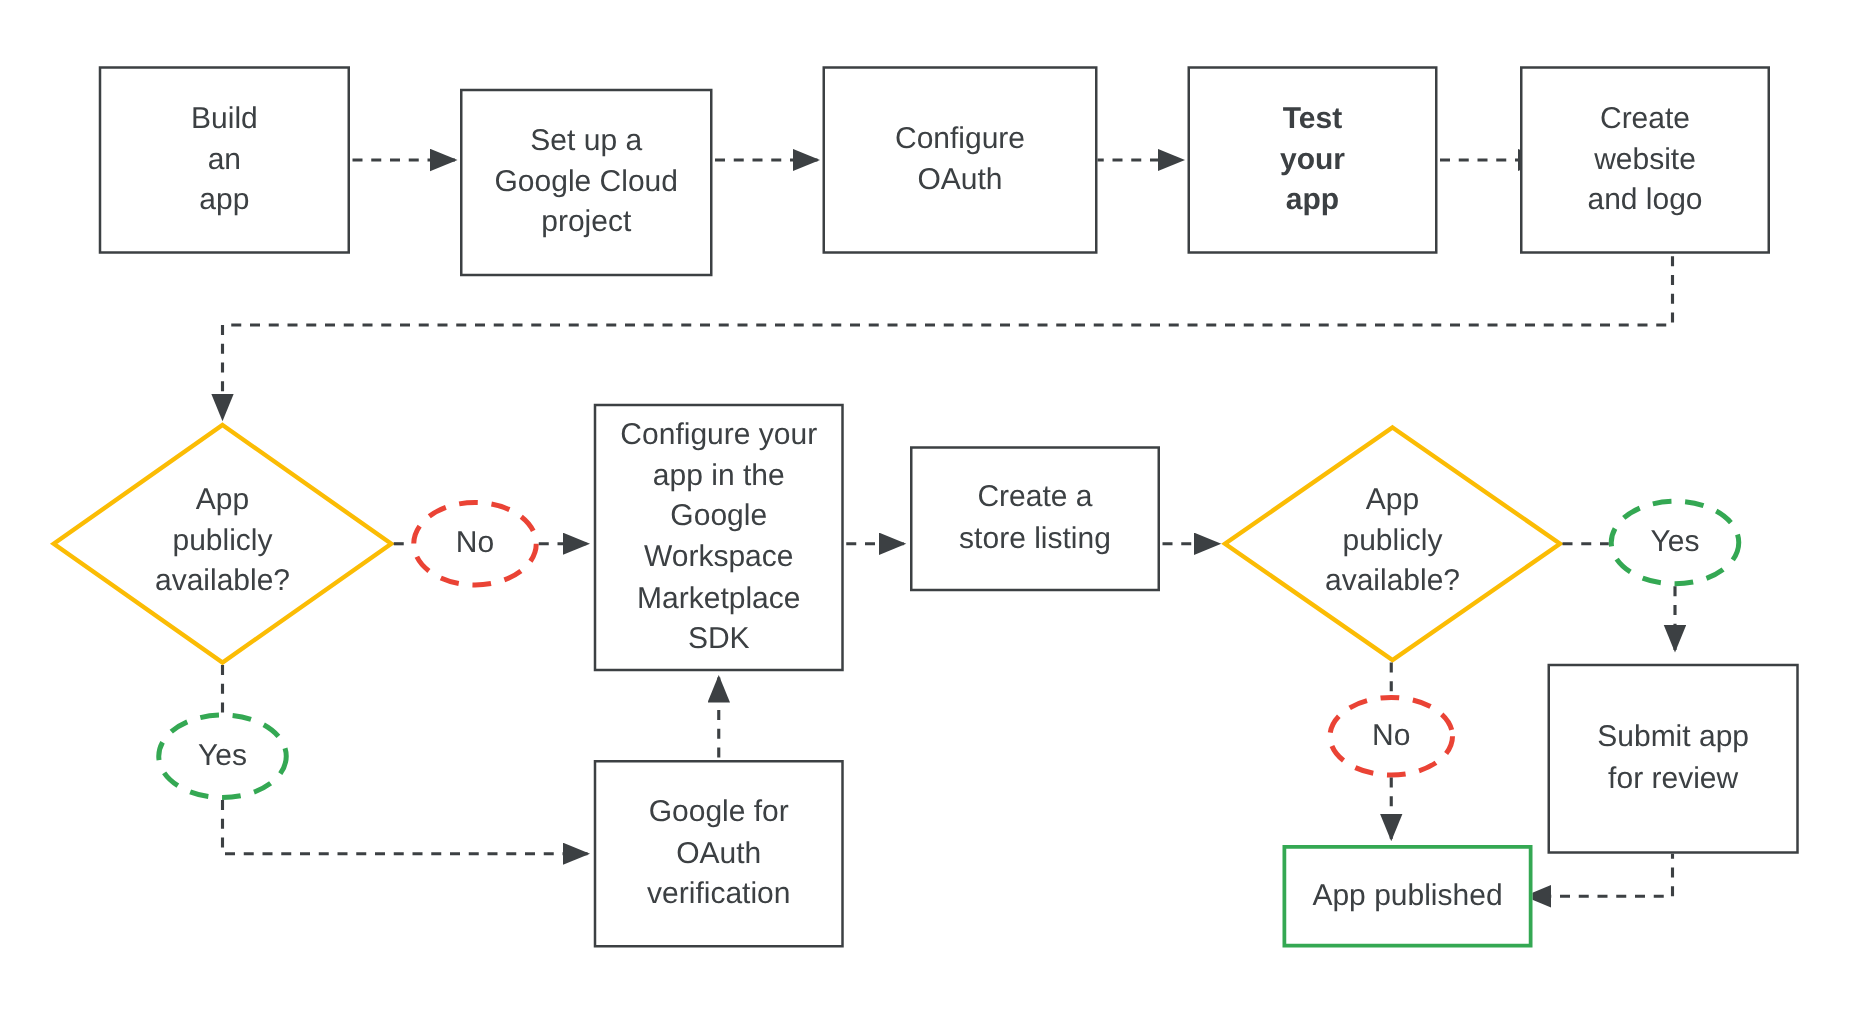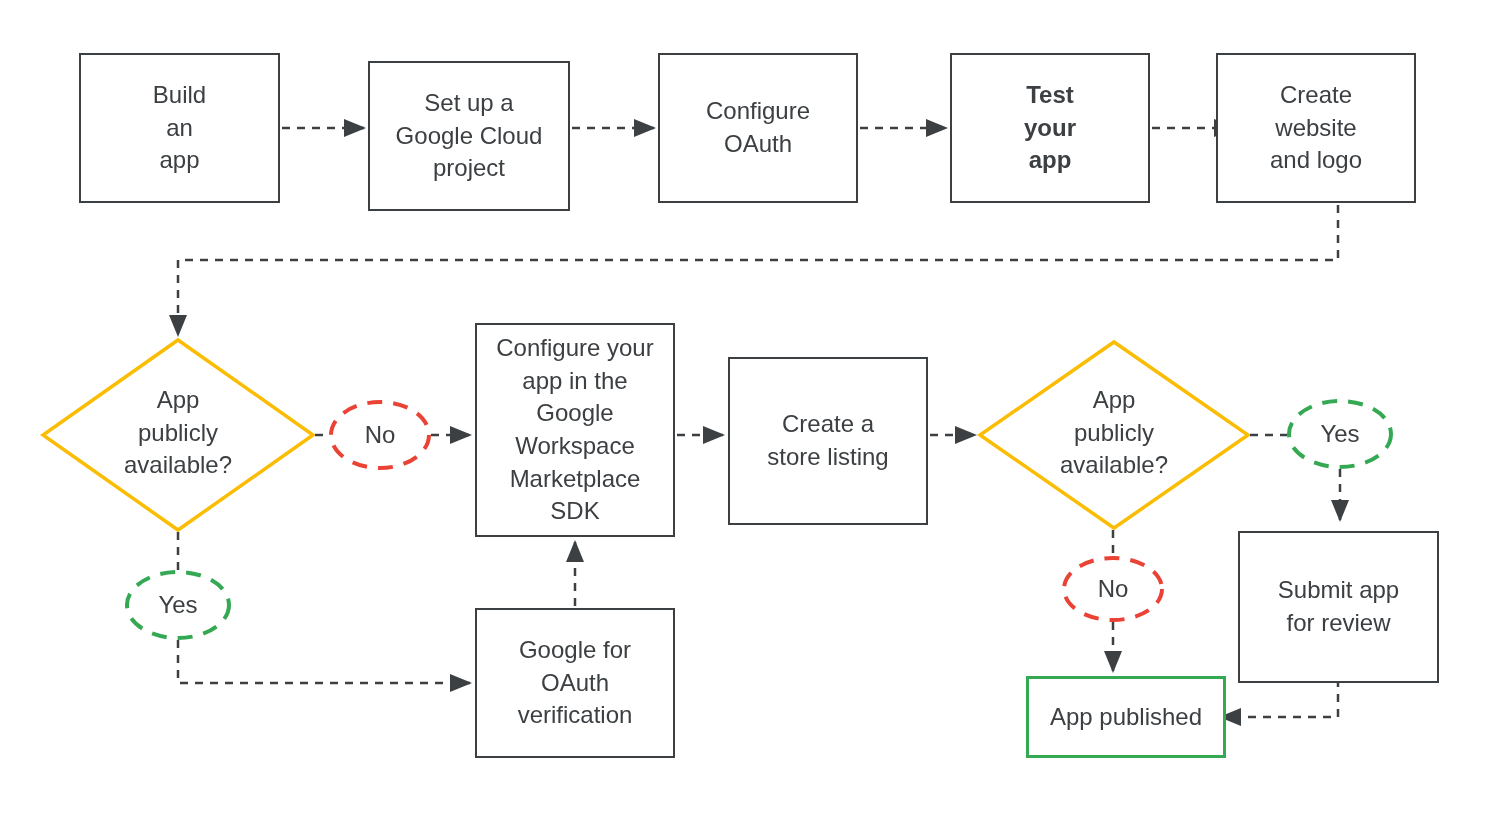--- a/index.html
+++ b/index.html
@@ -83,25 +83,25 @@
       <path d="M1113,530 L1113,556"></path>
       <path d="M1113,622 L1113,671" marker-end="url(#arrow)"></path>
       <path d="M1338,679 L1338,717 L1221,717" marker-end="url(#arrow)"></path>
     </g>
   </svg>
 
   <div class="box" style="left:79px; top:53px; width:201px; height:150px;">Build
 an
 app</div>
 
-  <div class="box" style="left:368px; top:61px; width:202px; height:150px;">Set up a
+  <div class="box" style="left:368px; top:71px; width:202px; height:150px;">Set up a
 Google Cloud
 project</div>
 
-  <div class="box" style="left:658px; top:53px; width:200px; height:150px;">Configure
+  <div class="box" style="left:658px; top:53px; width:220px; height:150px;">Configure
 OAuth</div>
 
   <div class="box" style="left:950px; top:53px; width:200px; height:150px;font-weight:bold;">Test
 your
 app</div>
 
   <div class="box" style="left:1216px; top:53px; width:200px; height:150px;">Create
 website
 and logo</div>
 
@@ -109,21 +109,21 @@
 app in the
 Google
 Workspace
 Marketplace
 SDK</div>
 
   <div class="box" style="left:475px; top:608px; width:200px; height:150px;">Google for
 OAuth
 verification</div>
 
-  <div class="box" style="left:728px; top:357px; width:200px; height:168px;">Create a
+  <div class="box" style="left:728px; top:357px; width:200px; height:116px;">Create a
 store listing</div>
 
   <div class="box" style="left:1238px; top:531px; width:201px; height:152px;">Submit app
 for review</div>
 
   <div class="box published" style="left:1014px; top:676px; width:200px; height:82px;">App published</div>
 
   <div class="float-label" style="left:178px; top:433px;">App
 publicly
 available?</div>

